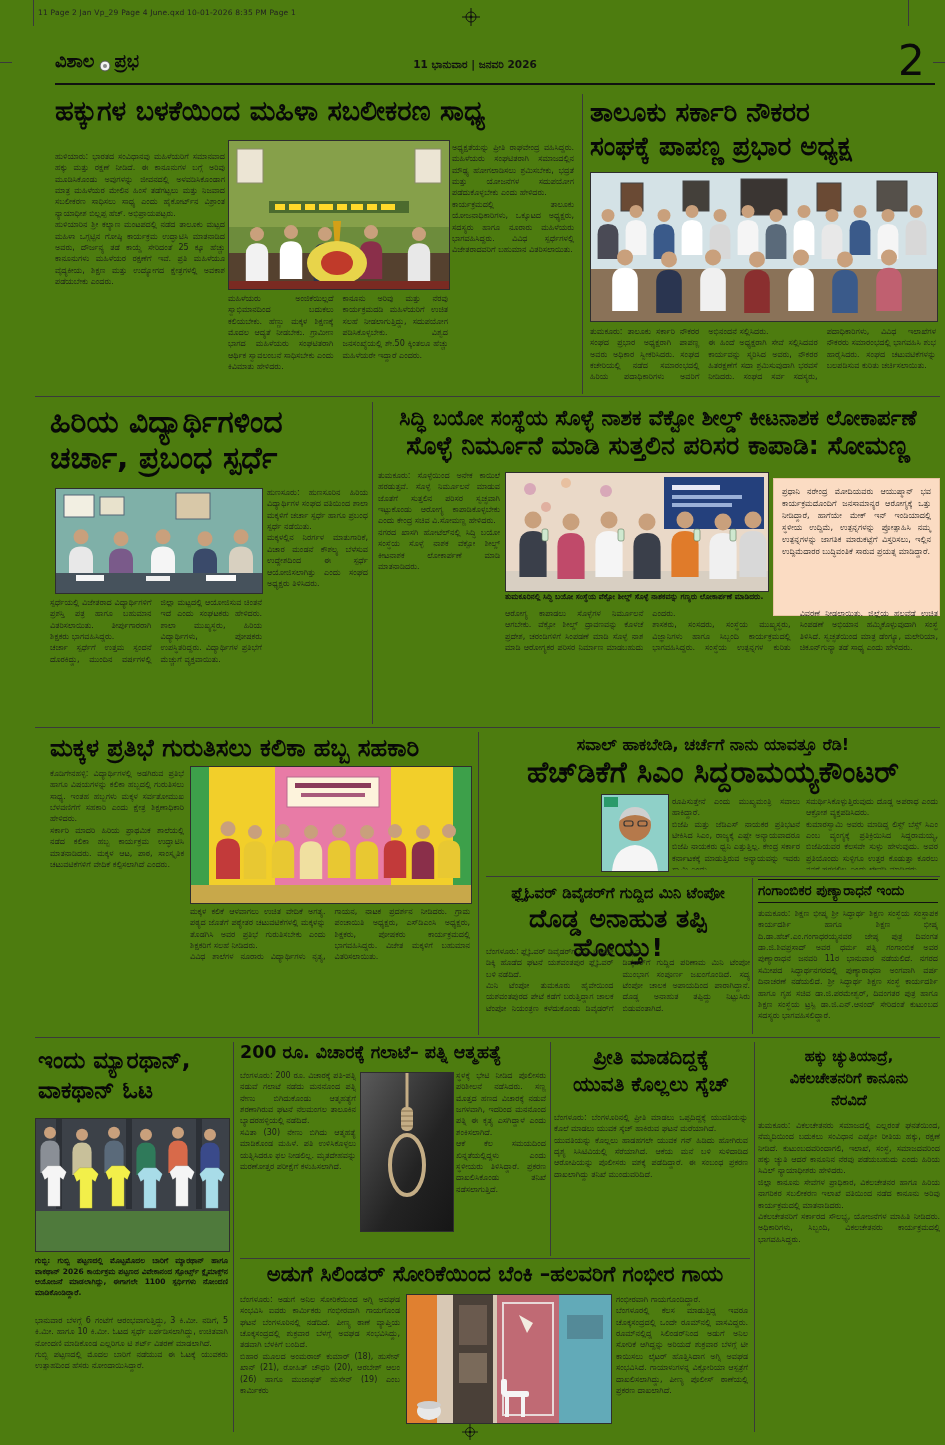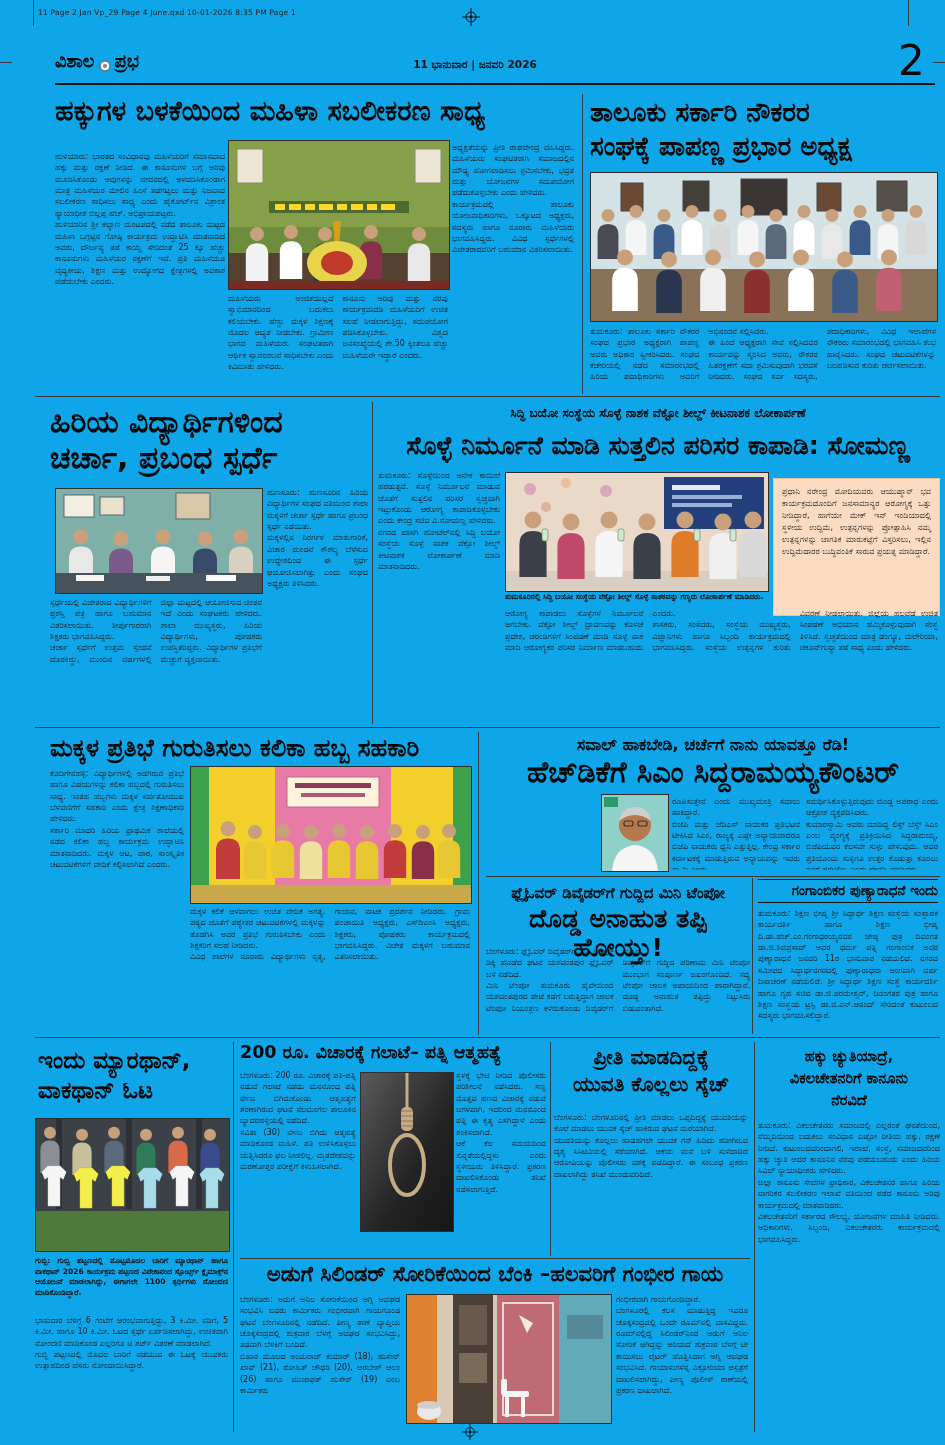--- a/index.html
+++ b/index.html
@@ -1,36 +1,36 @@
 <!DOCTYPE html>
 <html><head>
 <meta charset="utf-8">
 <style>
   html,body{margin:0;padding:0;background:#e8e8e8;}
-  .page{position:relative;width:945px;height:1445px;background:#0ea5e9;overflow:hidden;
+  .page{position:relative;width:945px;height:1445px;background:#4d7c0f;overflow:hidden;
         font-family:"DejaVu Sans","Liberation Sans",sans-serif;}
   .abs{position:absolute;}
   .slug{font-size:7.5px;color:#222;letter-spacing:.2px;}
   .logo{font-size:18px;font-weight:bold;color:#0a0a0a;display:flex;align-items:flex-end;gap:4px;}
   .edition{font-size:10.5px;font-weight:bold;color:#111;text-align:center;}
   .pageno{font-size:42px;color:#0a0a0a;font-weight:400;line-height:1;}
   .headline{font-weight:bold;color:#080808;line-height:1.14;}
   .kicker{font-weight:bold;color:#080808;}
   .body-text{font-size:8px;line-height:1.42;text-align:justify;color:#1b1b1b;
              white-space:pre-line;overflow:hidden;}
   .caption{font-size:7.5px;font-weight:bold;color:#101010;line-height:1.4;text-align:justify;overflow:hidden;}
   .cols2{column-count:2;column-gap:9px;}
   .cols3{column-count:3;column-gap:9px;}
   .rule{position:absolute;background:#3a3a3a;}
   .photo{position:absolute;border:1px solid #2e2e2e;overflow:hidden;}
   .photo svg{position:absolute;left:0;top:0;width:100%;height:100%;}
   .quote-box{background:#fbdcc3;font-size:8px;line-height:1.5;text-align:justify;
              color:#1b1b1b;padding:7px 8px;overflow:hidden;border:1px solid #e8c4a4;}
   .boxed-head{border-top:1.5px solid #111;border-bottom:1.5px solid #111;
-              display:flex;align-items:center;justify-content:flex-end;}
+              display:flex;align-items:center;justify-content:flex-start;}
   .center{text-align:center;}
   .regmark{color:#111;}
 </style>
 </head>
 <body>
 
 <div class="page">
 
   <svg width="0" height="0" style="position:absolute" aria-hidden="true">
     <defs>
@@ -168,21 +168,21 @@
       <rect x="150" y="86" width="30" height="6" fill="#fafafa"></rect>
     </svg>
   </div>
   <div class="abs body-text" style="left:267px;top:487px;width:101px;height:235px;">ಹುಣಸೂರು: ಹುಣಸೂರಿನ ಹಿರಿಯ ವಿದ್ಯಾರ್ಥಿಗಳ ಸಂಘದ ವತಿಯಿಂದ ಶಾಲಾ ಮಕ್ಕಳಿಗೆ ಚರ್ಚಾ ಸ್ಪರ್ಧೆ ಹಾಗೂ ಪ್ರಬಂಧ ಸ್ಪರ್ಧೆ ನಡೆಯಿತು.
 ಮಕ್ಕಳಲ್ಲಿನ ನಿರರ್ಗಳ ಮಾತುಗಾರಿಕೆ, ವಿಚಾರ ಮಂಡನೆ ಕೌಶಲ್ಯ ಬೆಳೆಸುವ ಉದ್ದೇಶದಿಂದ ಈ ಸ್ಪರ್ಧೆ ಆಯೋಜಿಸಲಾಗಿತ್ತು ಎಂದು ಸಂಘದ ಅಧ್ಯಕ್ಷರು ತಿಳಿಸಿದರು.</div>
   <div class="abs body-text cols2" style="left:50px;top:597px;width:212px;height:126px;">ಸ್ಪರ್ಧೆಯಲ್ಲಿ ವಿಜೇತರಾದ ವಿದ್ಯಾರ್ಥಿಗಳಿಗೆ ಪ್ರಶಸ್ತಿ ಪತ್ರ ಹಾಗೂ ಬಹುಮಾನ ವಿತರಿಸಲಾಯಿತು. ತೀರ್ಪುಗಾರರಾಗಿ ಶಿಕ್ಷಕರು ಭಾಗವಹಿಸಿದ್ದರು.
 ಚರ್ಚಾ ಸ್ಪರ್ಧೆಗೆ ಉತ್ತಮ ಸ್ಪಂದನೆ ದೊರಕಿದ್ದು, ಮುಂದಿನ ವರ್ಷಗಳಲ್ಲಿ ಜಿಲ್ಲಾ ಮಟ್ಟದಲ್ಲಿ ಆಯೋಜಿಸುವ ಚಿಂತನೆ ಇದೆ ಎಂದು ಸಂಘಟಕರು ಹೇಳಿದರು. ಶಾಲಾ ಮುಖ್ಯಸ್ಥರು, ಹಿರಿಯ ವಿದ್ಯಾರ್ಥಿಗಳು, ಪೋಷಕರು ಉಪಸ್ಥಿತರಿದ್ದರು. ವಿದ್ಯಾರ್ಥಿಗಳ ಪ್ರತಿಭೆಗೆ ಮೆಚ್ಚುಗೆ ವ್ಯಕ್ತವಾಯಿತು.</div>
 
   <div class="rule" style="left:372px;top:402px;width:1px;height:322px"></div>
 
-  <div class="abs kicker center" style="left:378px;top:406px;width:560px;font-size:12px;">ಸಿದ್ಧಿ ಬಯೋ ಸಂಸ್ಥೆಯ ಸೊಳ್ಳೆ ನಾಶಕ ವೆಕ್ಟೋ ಶೀಲ್ಡ್ ಕೀಟನಾಶಕ ಲೋಕಾರ್ಪಣೆ</div>
+  <div class="abs kicker center" style="left:378px;top:406px;width:560px;font-size:21px;">ಸಿದ್ಧಿ ಬಯೋ ಸಂಸ್ಥೆಯ ಸೊಳ್ಳೆ ನಾಶಕ ವೆಕ್ಟೋ ಶೀಲ್ಡ್ ಕೀಟನಾಶಕ ಲೋಕಾರ್ಪಣೆ</div>
   <div class="abs headline center" style="left:378px;top:432px;width:560px;font-size:25px;">ಸೊಳ್ಳೆ ನಿರ್ಮೂನೆ ಮಾಡಿ ಸುತ್ತಲಿನ ಪರಿಸರ ಕಾಪಾಡಿ: ಸೋಮಣ್ಣ</div>
   <div class="abs body-text" style="left:378px;top:470px;width:122px;height:252px;">ತುಮಕೂರು: ಸೊಳ್ಳೆಯಿಂದ ಅನೇಕ ಕಾಯಿಲೆ ಹರಡುತ್ತವೆ. ಸೊಳ್ಳೆ ನಿರ್ಮೂಲನೆ ಮಾಡುವ ಜೊತೆಗೆ ಸುತ್ತಲಿನ ಪರಿಸರ ಸ್ವಚ್ಛವಾಗಿ ಇಟ್ಟುಕೊಂಡು ಆರೋಗ್ಯ ಕಾಪಾಡಿಕೊಳ್ಳಬೇಕು ಎಂದು ಕೇಂದ್ರ ಸಚಿವ ವಿ.ಸೋಮಣ್ಣ ಹೇಳಿದರು.
 ನಗರದ ಖಾಸಗಿ ಹೋಟೆಲ್‌ನಲ್ಲಿ ಸಿದ್ಧಿ ಬಯೋ ಸಂಸ್ಥೆಯ ಸೊಳ್ಳೆ ನಾಶಕ ವೆಕ್ಟೋ ಶೀಲ್ಡ್ ಕೀಟನಾಶಕ ಲೋಕಾರ್ಪಣೆ ಮಾಡಿ ಮಾತನಾಡಿದರು.</div>
   <div class="photo" style="left:505px;top:472px;width:262px;height:118px;">
     <svg viewBox="0 0 262 118" preserveAspectRatio="none">
       <rect width="262" height="118" fill="#ead9c8"></rect>
       <circle cx="24" cy="16" r="6" fill="#d8a8b8"></circle>
         <circle cx="60" cy="10" r="5" fill="#e8c0a0"></circle>
       <circle cx="100" cy="18" r="6" fill="#d8a8b8"></circle>
         <circle cx="40" cy="34" r="5" fill="#e0b0a0"></circle>

